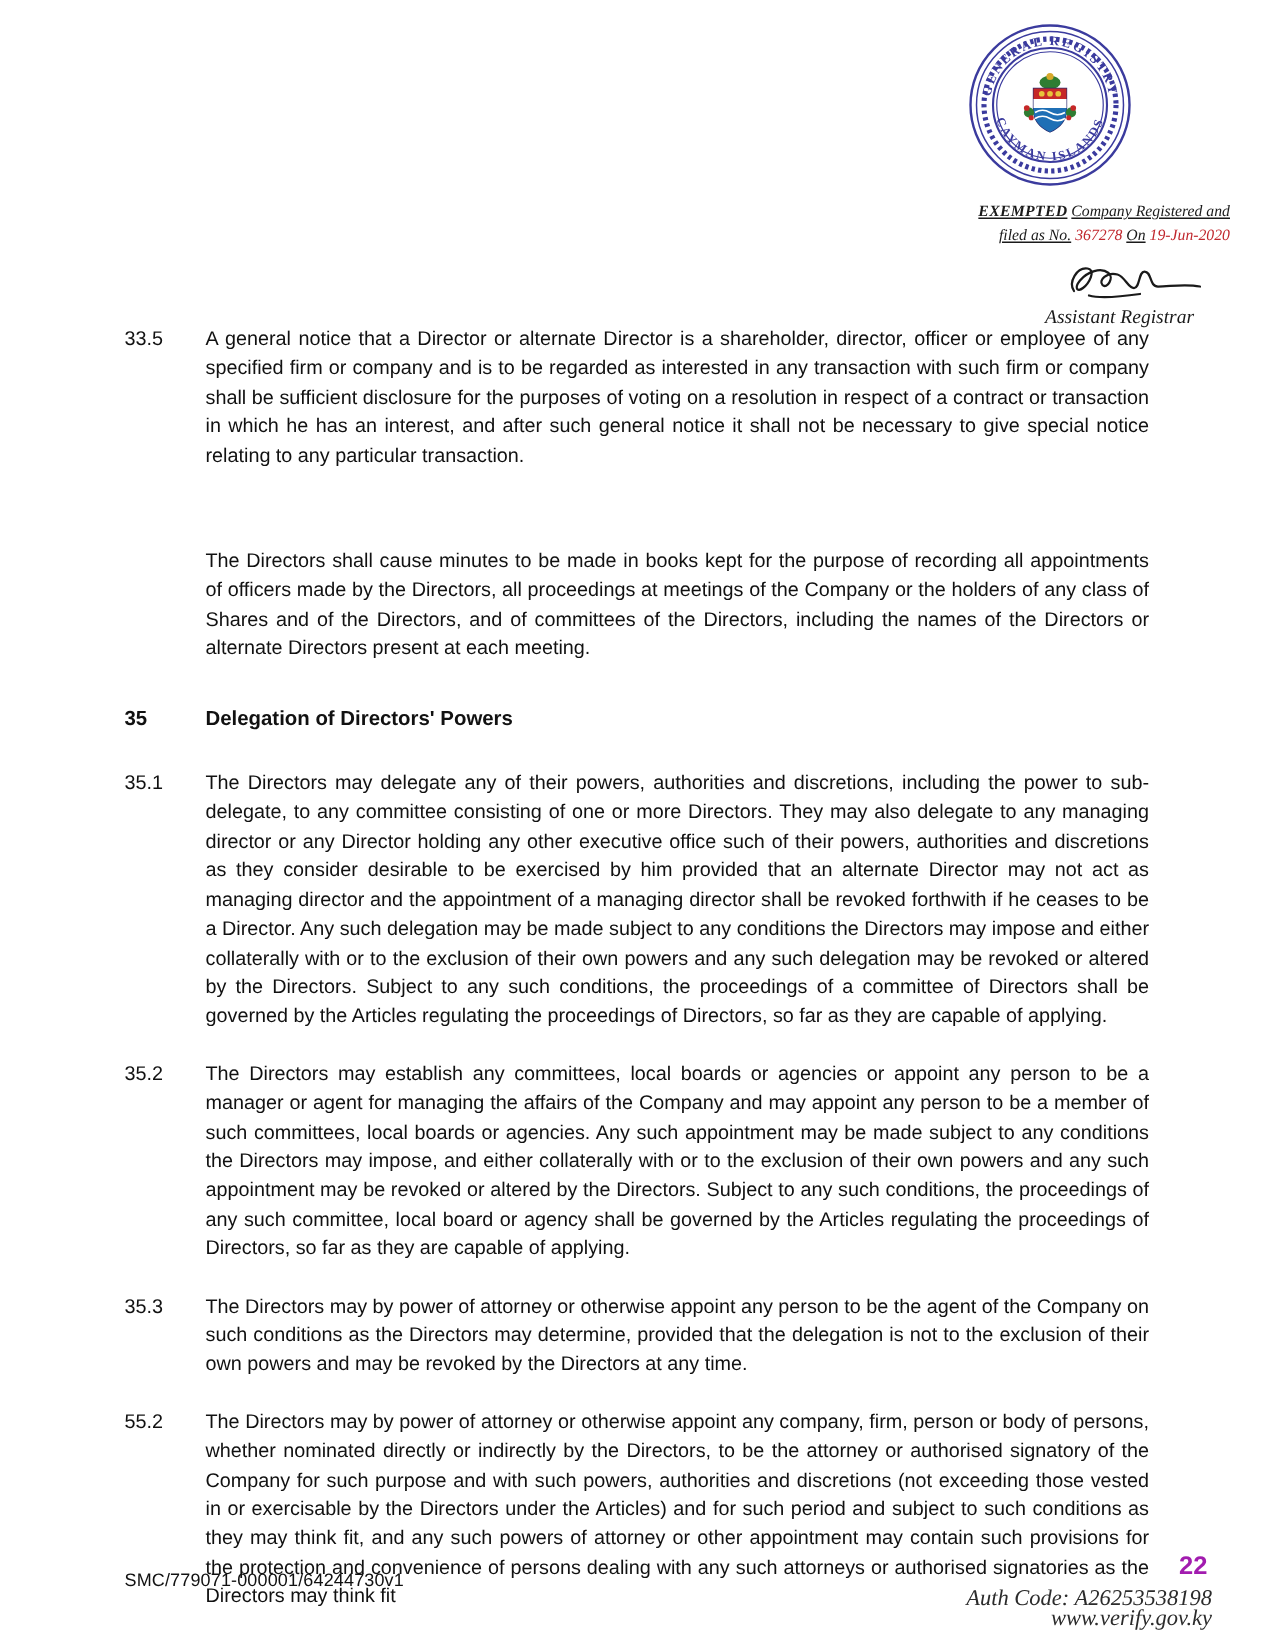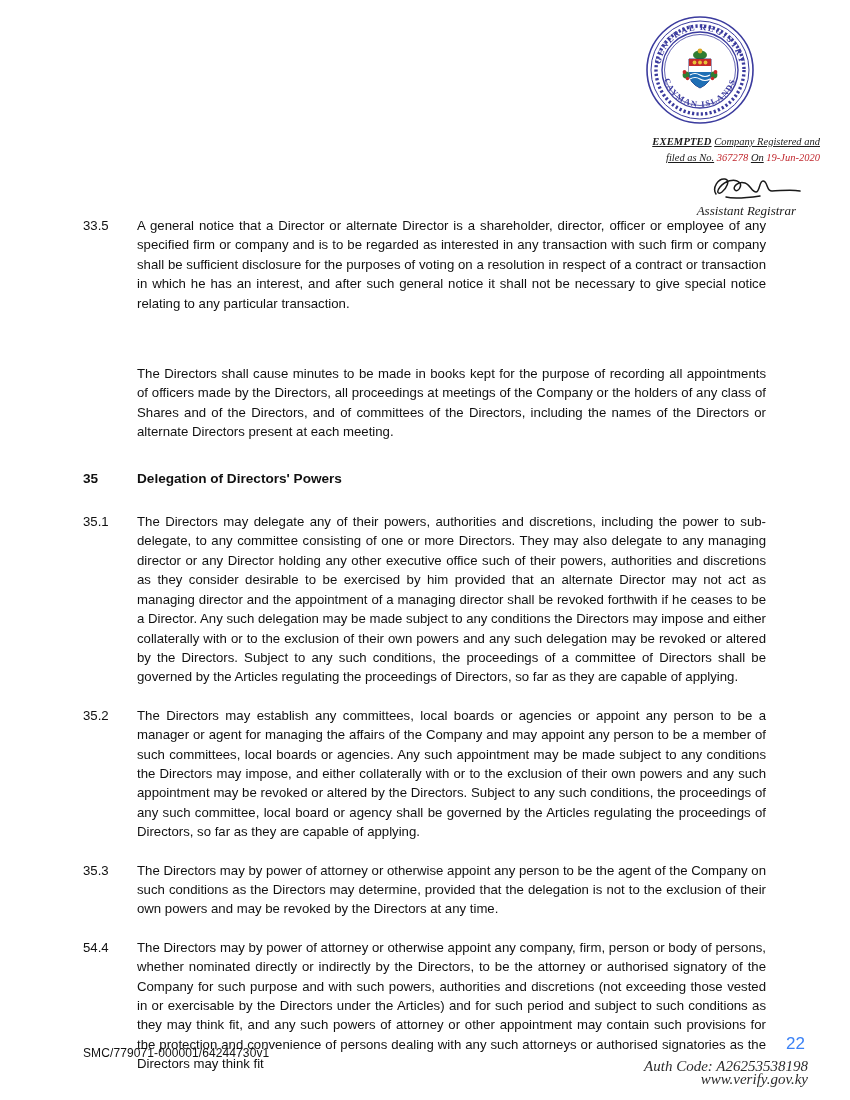--- a/index.html
+++ b/index.html
@@ -115,22 +115,22 @@
     bottom: 40px;
     font-size: 12px;
     color: #111;
     letter-spacing: 0.1px;
   }
   .footer-page {
     position: absolute;
     right: 45px;
     bottom: 46px;
     font-size: 17px;
-    font-weight: normal;
-    color: #3b82f6;
+    font-weight: bold;
+    color: #a21caf;
   }
   .footer-auth {
     position: absolute;
     right: 42px;
     bottom: 14px;
     text-align: right;
     font-family: "Liberation Serif", serif;
     font-style: italic;
     font-size: 15px;
     line-height: 13px;
@@ -254,21 +254,21 @@
     <div class="gap-sm"></div>
 
     <div class="clause">
       <div class="clause-num">35.3</div>
       <div class="clause-body">The Directors may by power of attorney or otherwise appoint any person to be the agent of the Company on such conditions as the Directors may determine, provided that the delegation is not to the exclusion of their own powers and may be revoked by the Directors at any time.</div>
     </div>
 
     <div class="gap-sm"></div>
 
     <div class="clause">
-      <div class="clause-num">54.4</div>
+      <div class="clause-num">55.2</div>
       <div class="clause-body">The Directors may by power of attorney or otherwise appoint any company, firm, person or body of persons, whether nominated directly or indirectly by the Directors, to be the attorney or authorised signatory of the Company for such purpose and with such powers, authorities and discretions (not exceeding those vested in or exercisable by the Directors under the Articles) and for such period and subject to such conditions as they may think fit, and any such powers of attorney or other appointment may contain such provisions for the protection and convenience of persons dealing with any such attorneys or authorised signatories as the Directors may think fit</div>
     </div>
 
   </div>
 
   <div class="footer-ref">SMC/779071-000001/64244730v1</div>
   <div class="footer-page">22</div>
   <div class="footer-auth">
     <span>Auth Code: A26253538198</span>
     <span>www.verify.gov.ky</span>

